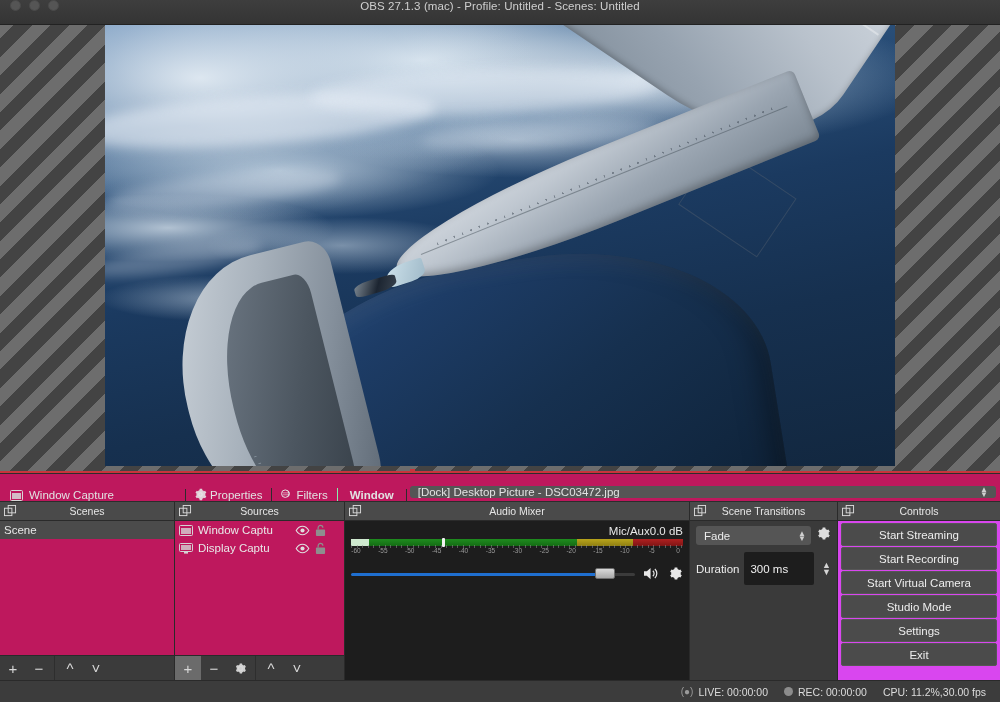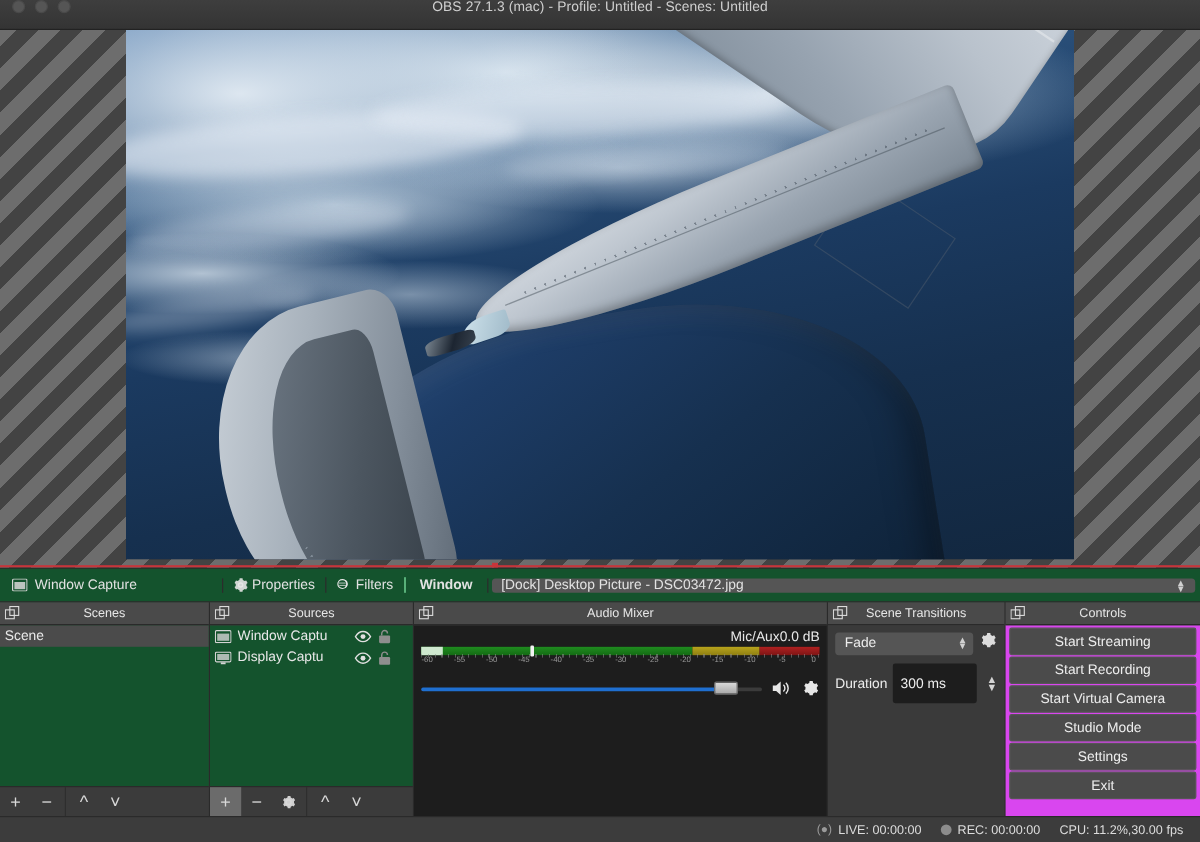--- a/index.html
+++ b/index.html
@@ -215,25 +215,25 @@
     position: absolute;
     left: 410px; bottom: -2px;
     width: 5px; height: 6px;
     background: #c8353b;
     z-index: 31;
   }
 
   
   .source-toolbar {
     flex: 0 0 29px;
-    background: #14532d;
+    background: #be185d;
     border-top: 1px solid #2c2c2c;
     border-bottom: 1px solid #2c2c2c;
     display: flex;
-    align-items: center;
+    align-items: flex-end;
     font-size: 11.5px;
     color: #e2e2e2;
   }
   .stb-cell {
     display: flex;
     align-items: center;
     gap: 6px;
     padding: 0 10px;
     border-right: 1px solid #2c2c2c;
     white-space: nowrap;
@@ -289,21 +289,21 @@
     font-size: 10.5px;
     color: #e6e6e6;
   }
   .undock-icon {
     position: absolute;
     left: 4px; top: 3px;
     width: 13px; height: 12px;
   }
   .panel-body {
     flex: 1 1 auto;
-    background: #14532d;
+    background: #be185d;
     overflow: hidden;
     min-height: 0;
   }
 
   
   .list-row {
     display: flex;
     align-items: center;
     height: 18px;
     padding: 0 4px;

